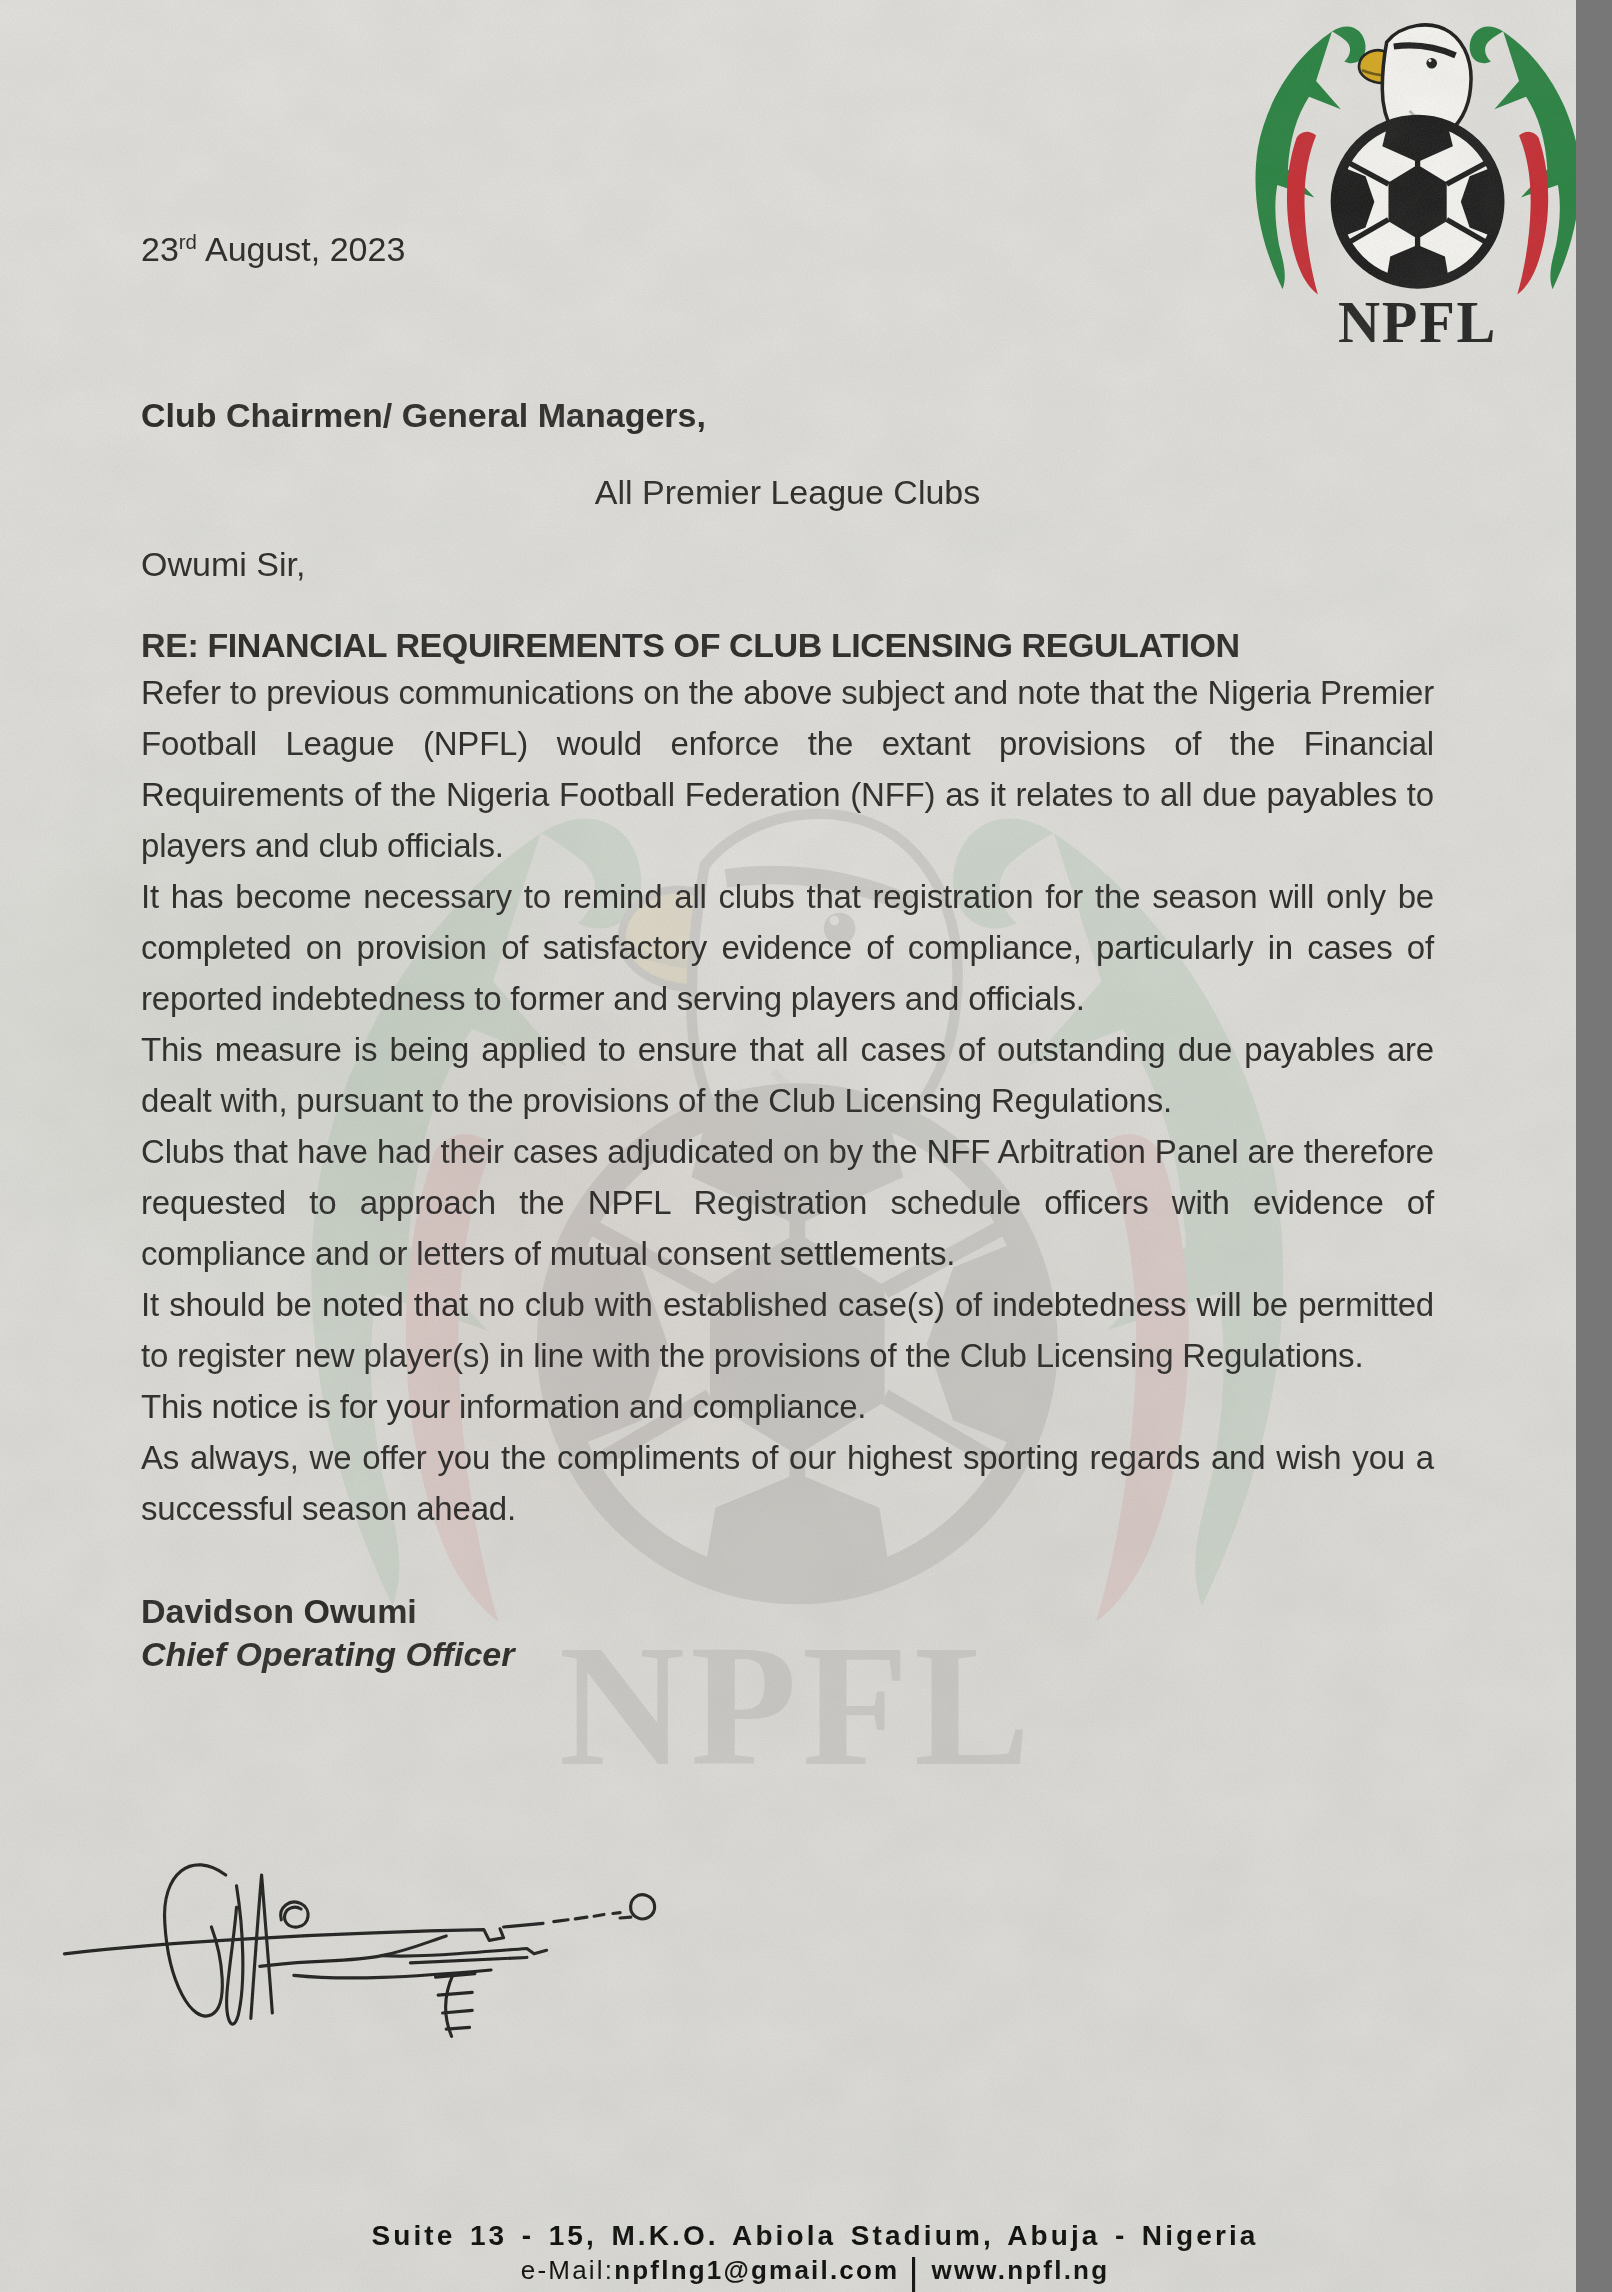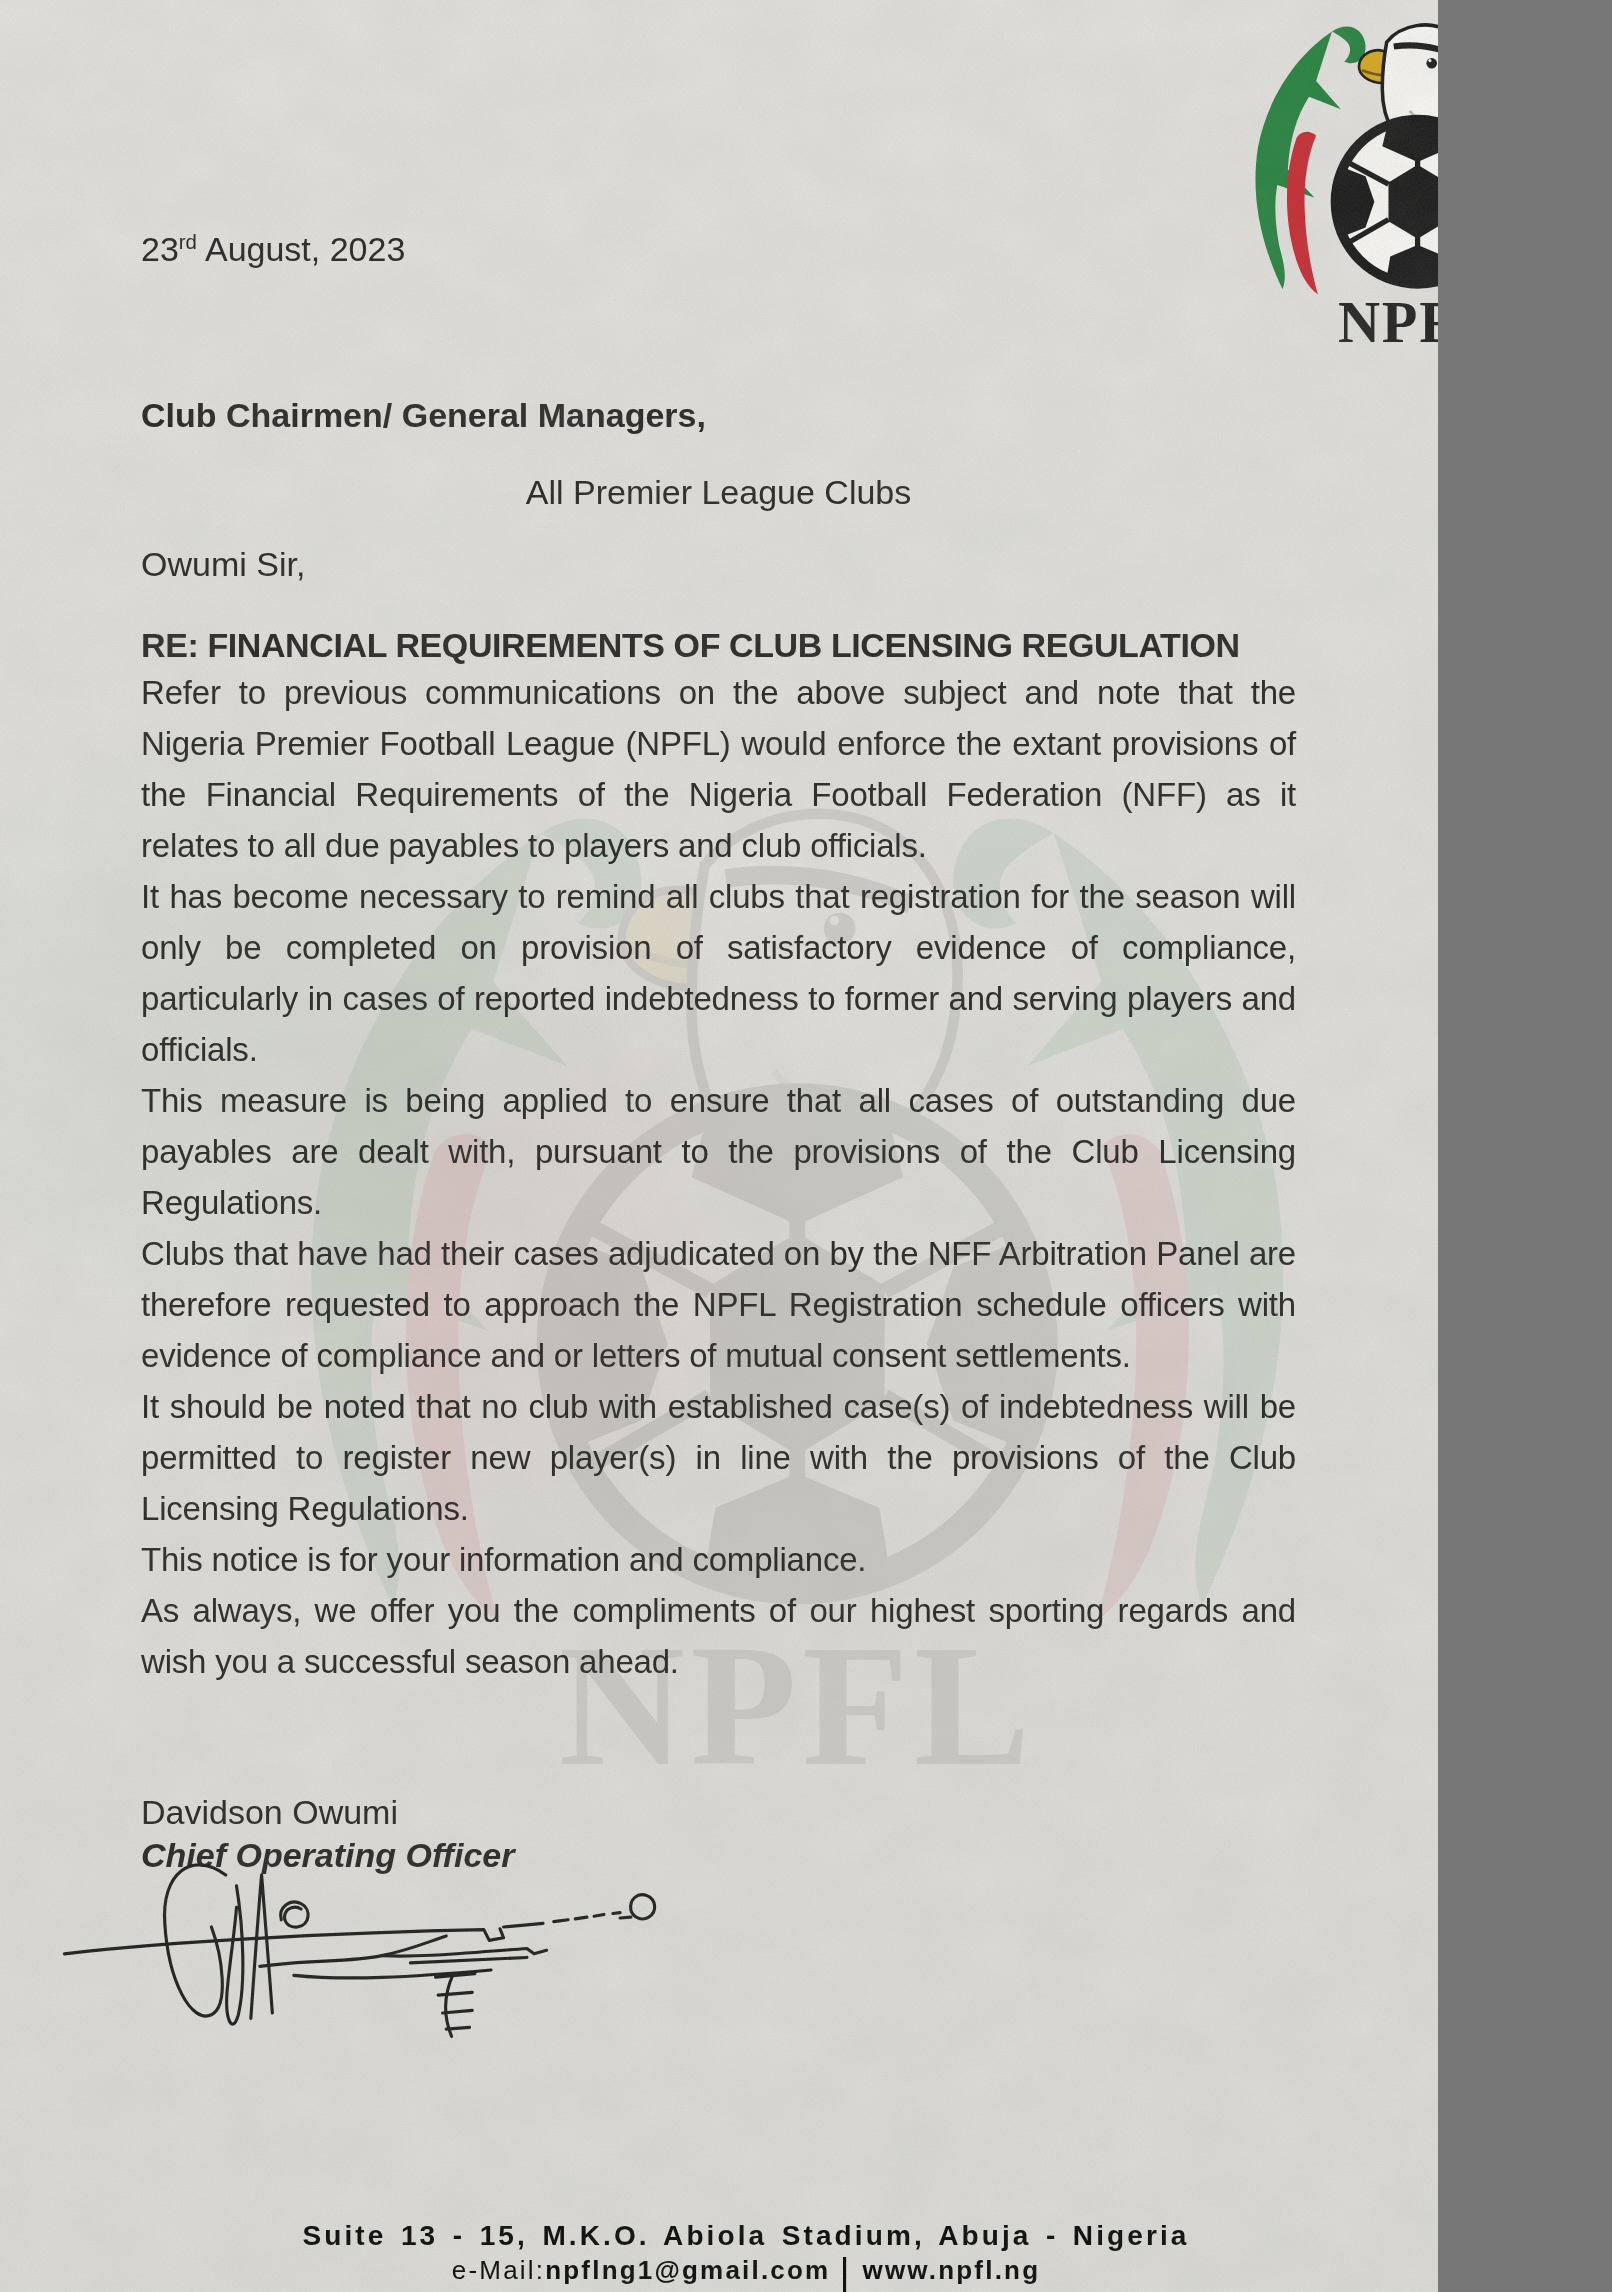--- a/index.html
+++ b/index.html
@@ -1,18 +1,18 @@
 <!DOCTYPE html>
 <html style="font-size:14.3px"><head>
 <meta charset="utf-8">
 <style>
   html,body{margin:0;padding:0;background:#777;}
   .page{
     position:relative;
-    width:1438px;height:2293px;
+    width:1576px;height:2293px;
     background:#e3e2de;
     overflow:hidden;
     font-family:"Liberation Sans", sans-serif;
     color:#222120;
   }
   
   .tint{
     position:absolute;inset:0;
     background:
       radial-gradient(ellipse 537px 448px at 18% 45%, rgba(120,150,120,0.10), rgba(120,150,120,0) 70%),
@@ -30,21 +30,21 @@
   .salutation{margin-top:29px;}
   .subject{margin-top:38px;font-weight:bold;letter-spacing:-0.4px;}
   p.body{
     margin:0;font-size:33px;line-height:51px;
     text-align:justify;letter-spacing:-0.2px;
     text-align-last:left;
   }
   .mt1{margin-top:27px}.mt2{margin-top:26px}.mt3{margin-top:26px}
   .mt4{margin-top:35px}.mt5{margin-top:29px}.mt6{margin-top:23px}.mt7{margin-top:27px}
   .closing{margin-top:26px;}
-  .signatory-name{margin-top:104px;font-weight:normal;}
+  .signatory-name{margin-top:56px;font-weight:bold;}
   .signatory-title{margin-top:0;font-weight:bold;font-style:italic;}
   .logo-svg{position:absolute;left:1234px;top:5.4px;width:376px;height:353px;}
   .watermark-svg{position:absolute;left:255px;top:754px;width:1111px;height:1058px;opacity:0.09;}
   .signature-svg{position:absolute;left:25px;top:1823px;width:708px;height:242px;}
   .footer{
     position:absolute;left:54px;right:0;top:2219px;
     text-align:center;font-weight:bold;color:#000000;
   }
   .footer .l1{font-size:28px;line-height:34px;letter-spacing:3.1px;word-spacing:3.6px;}
   .footer .l2{font-size:26px;line-height:32px;letter-spacing:2.2px;margin-top:0.9px;}

